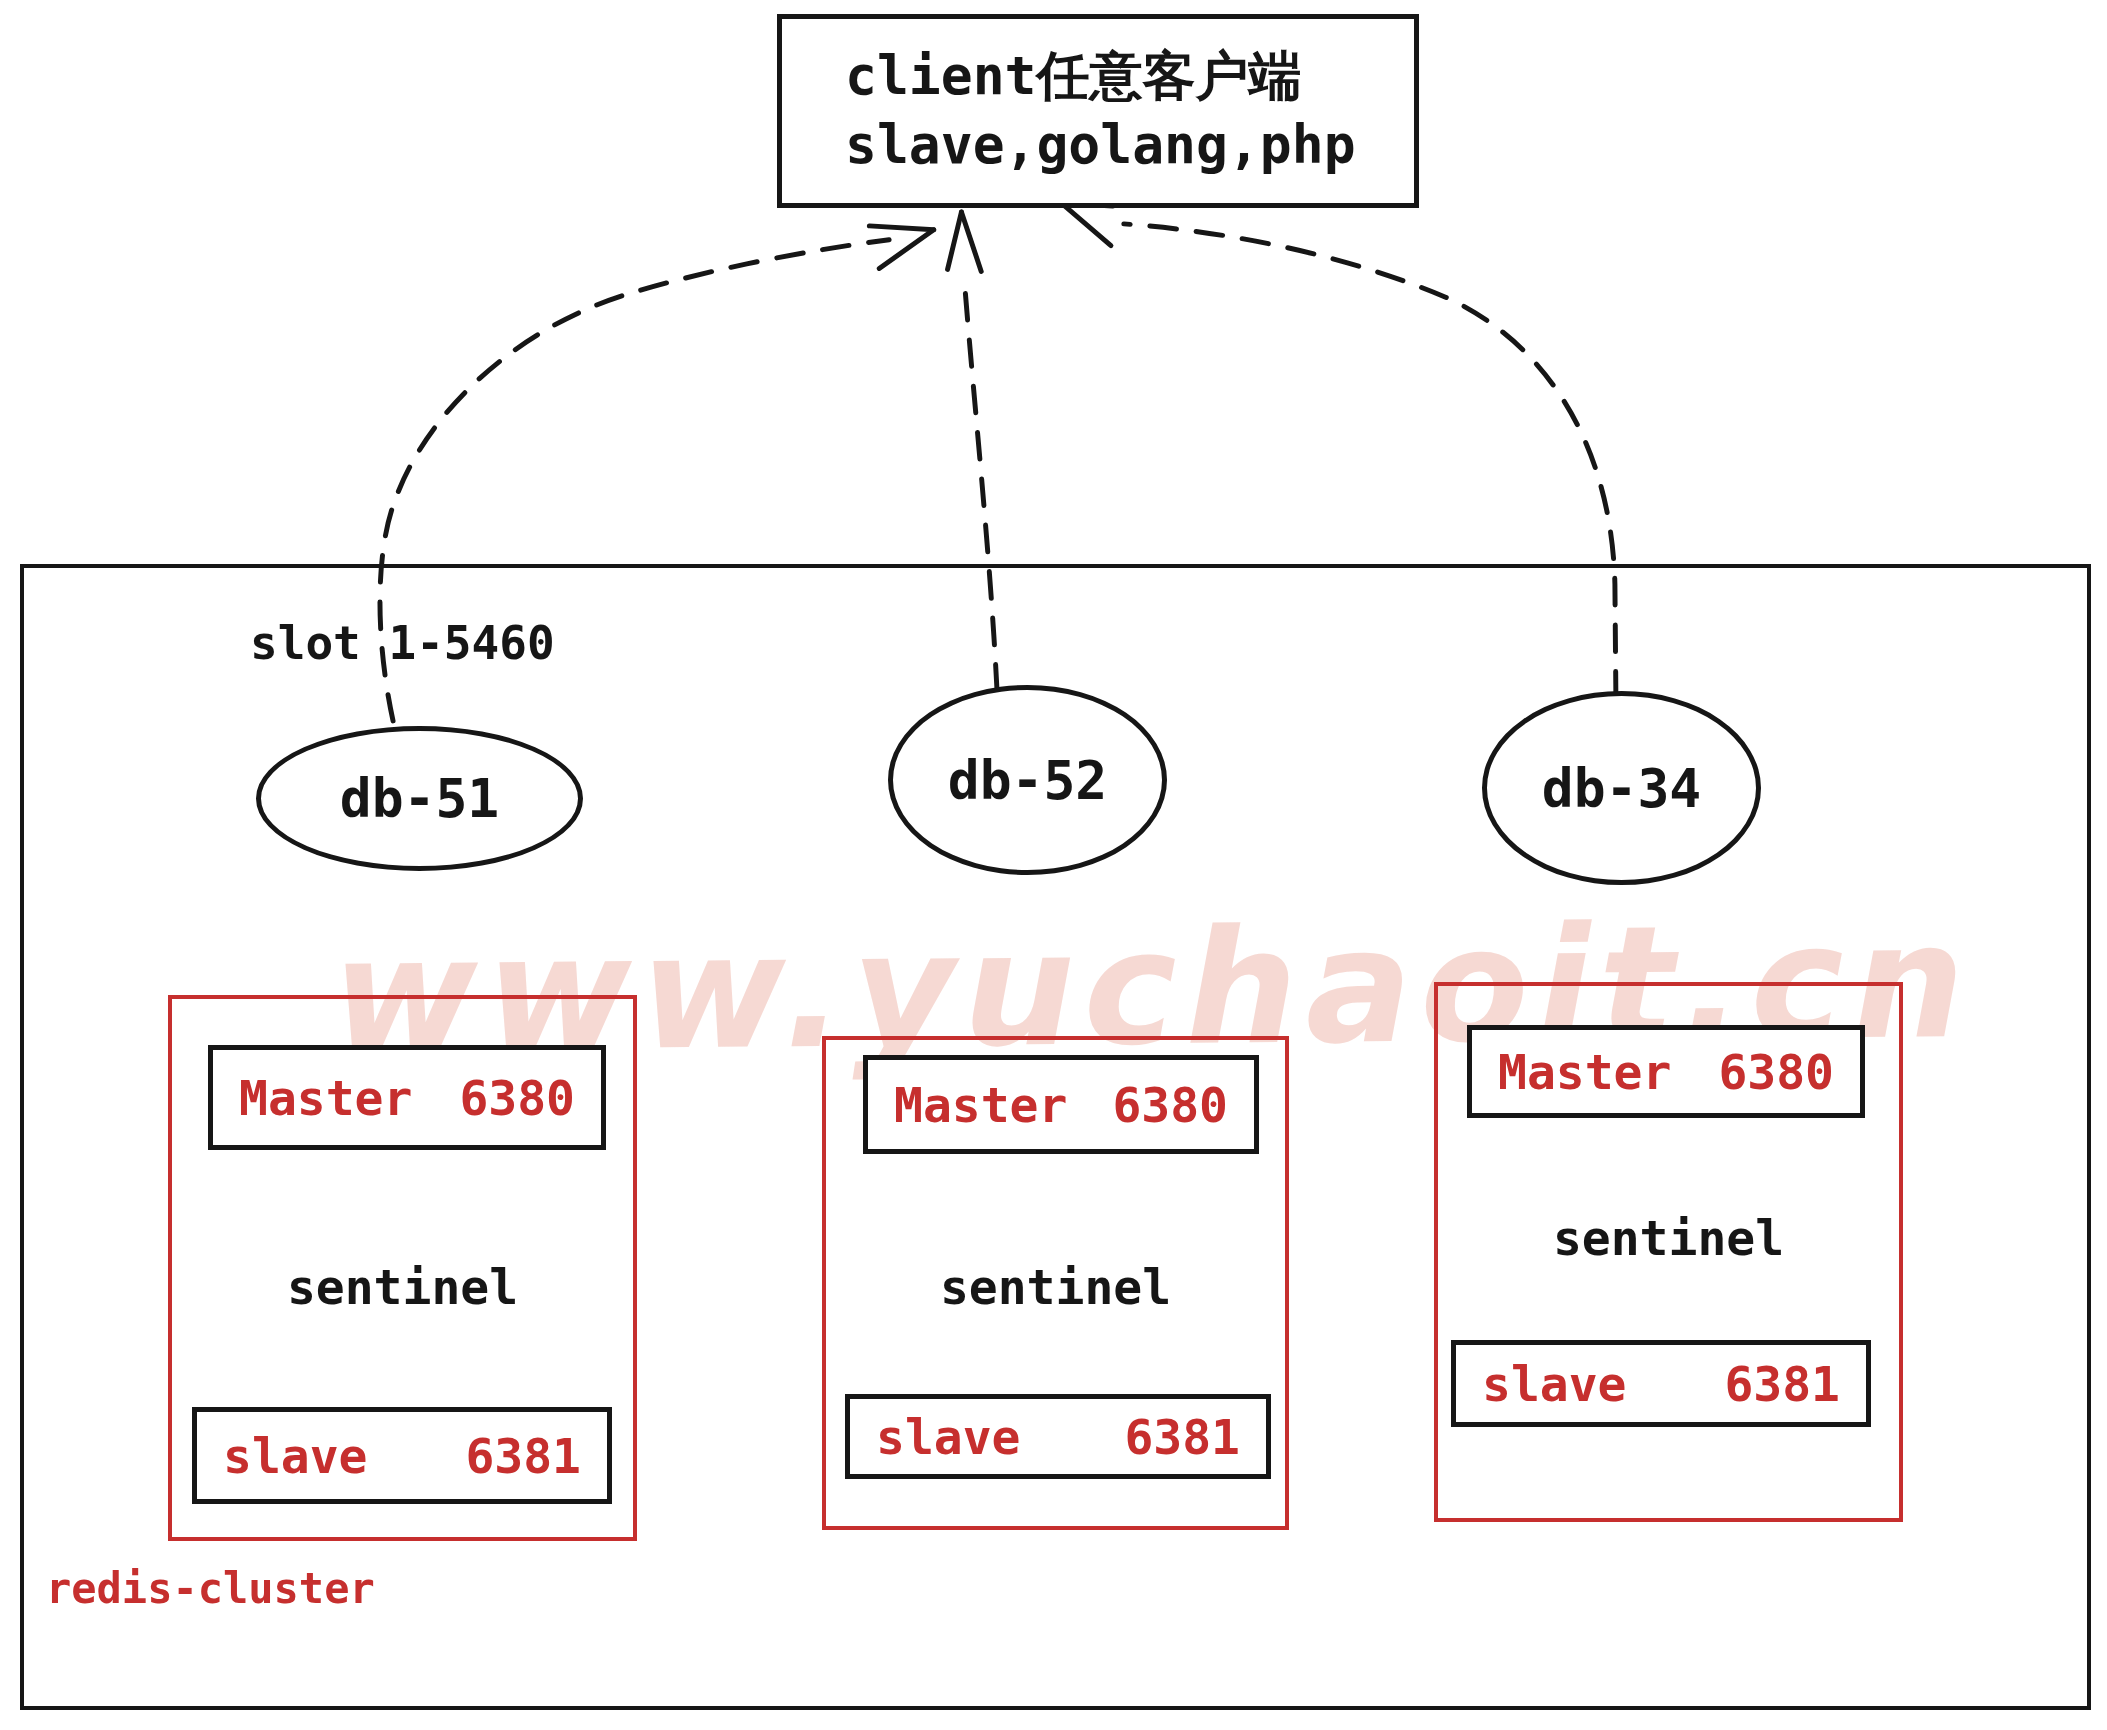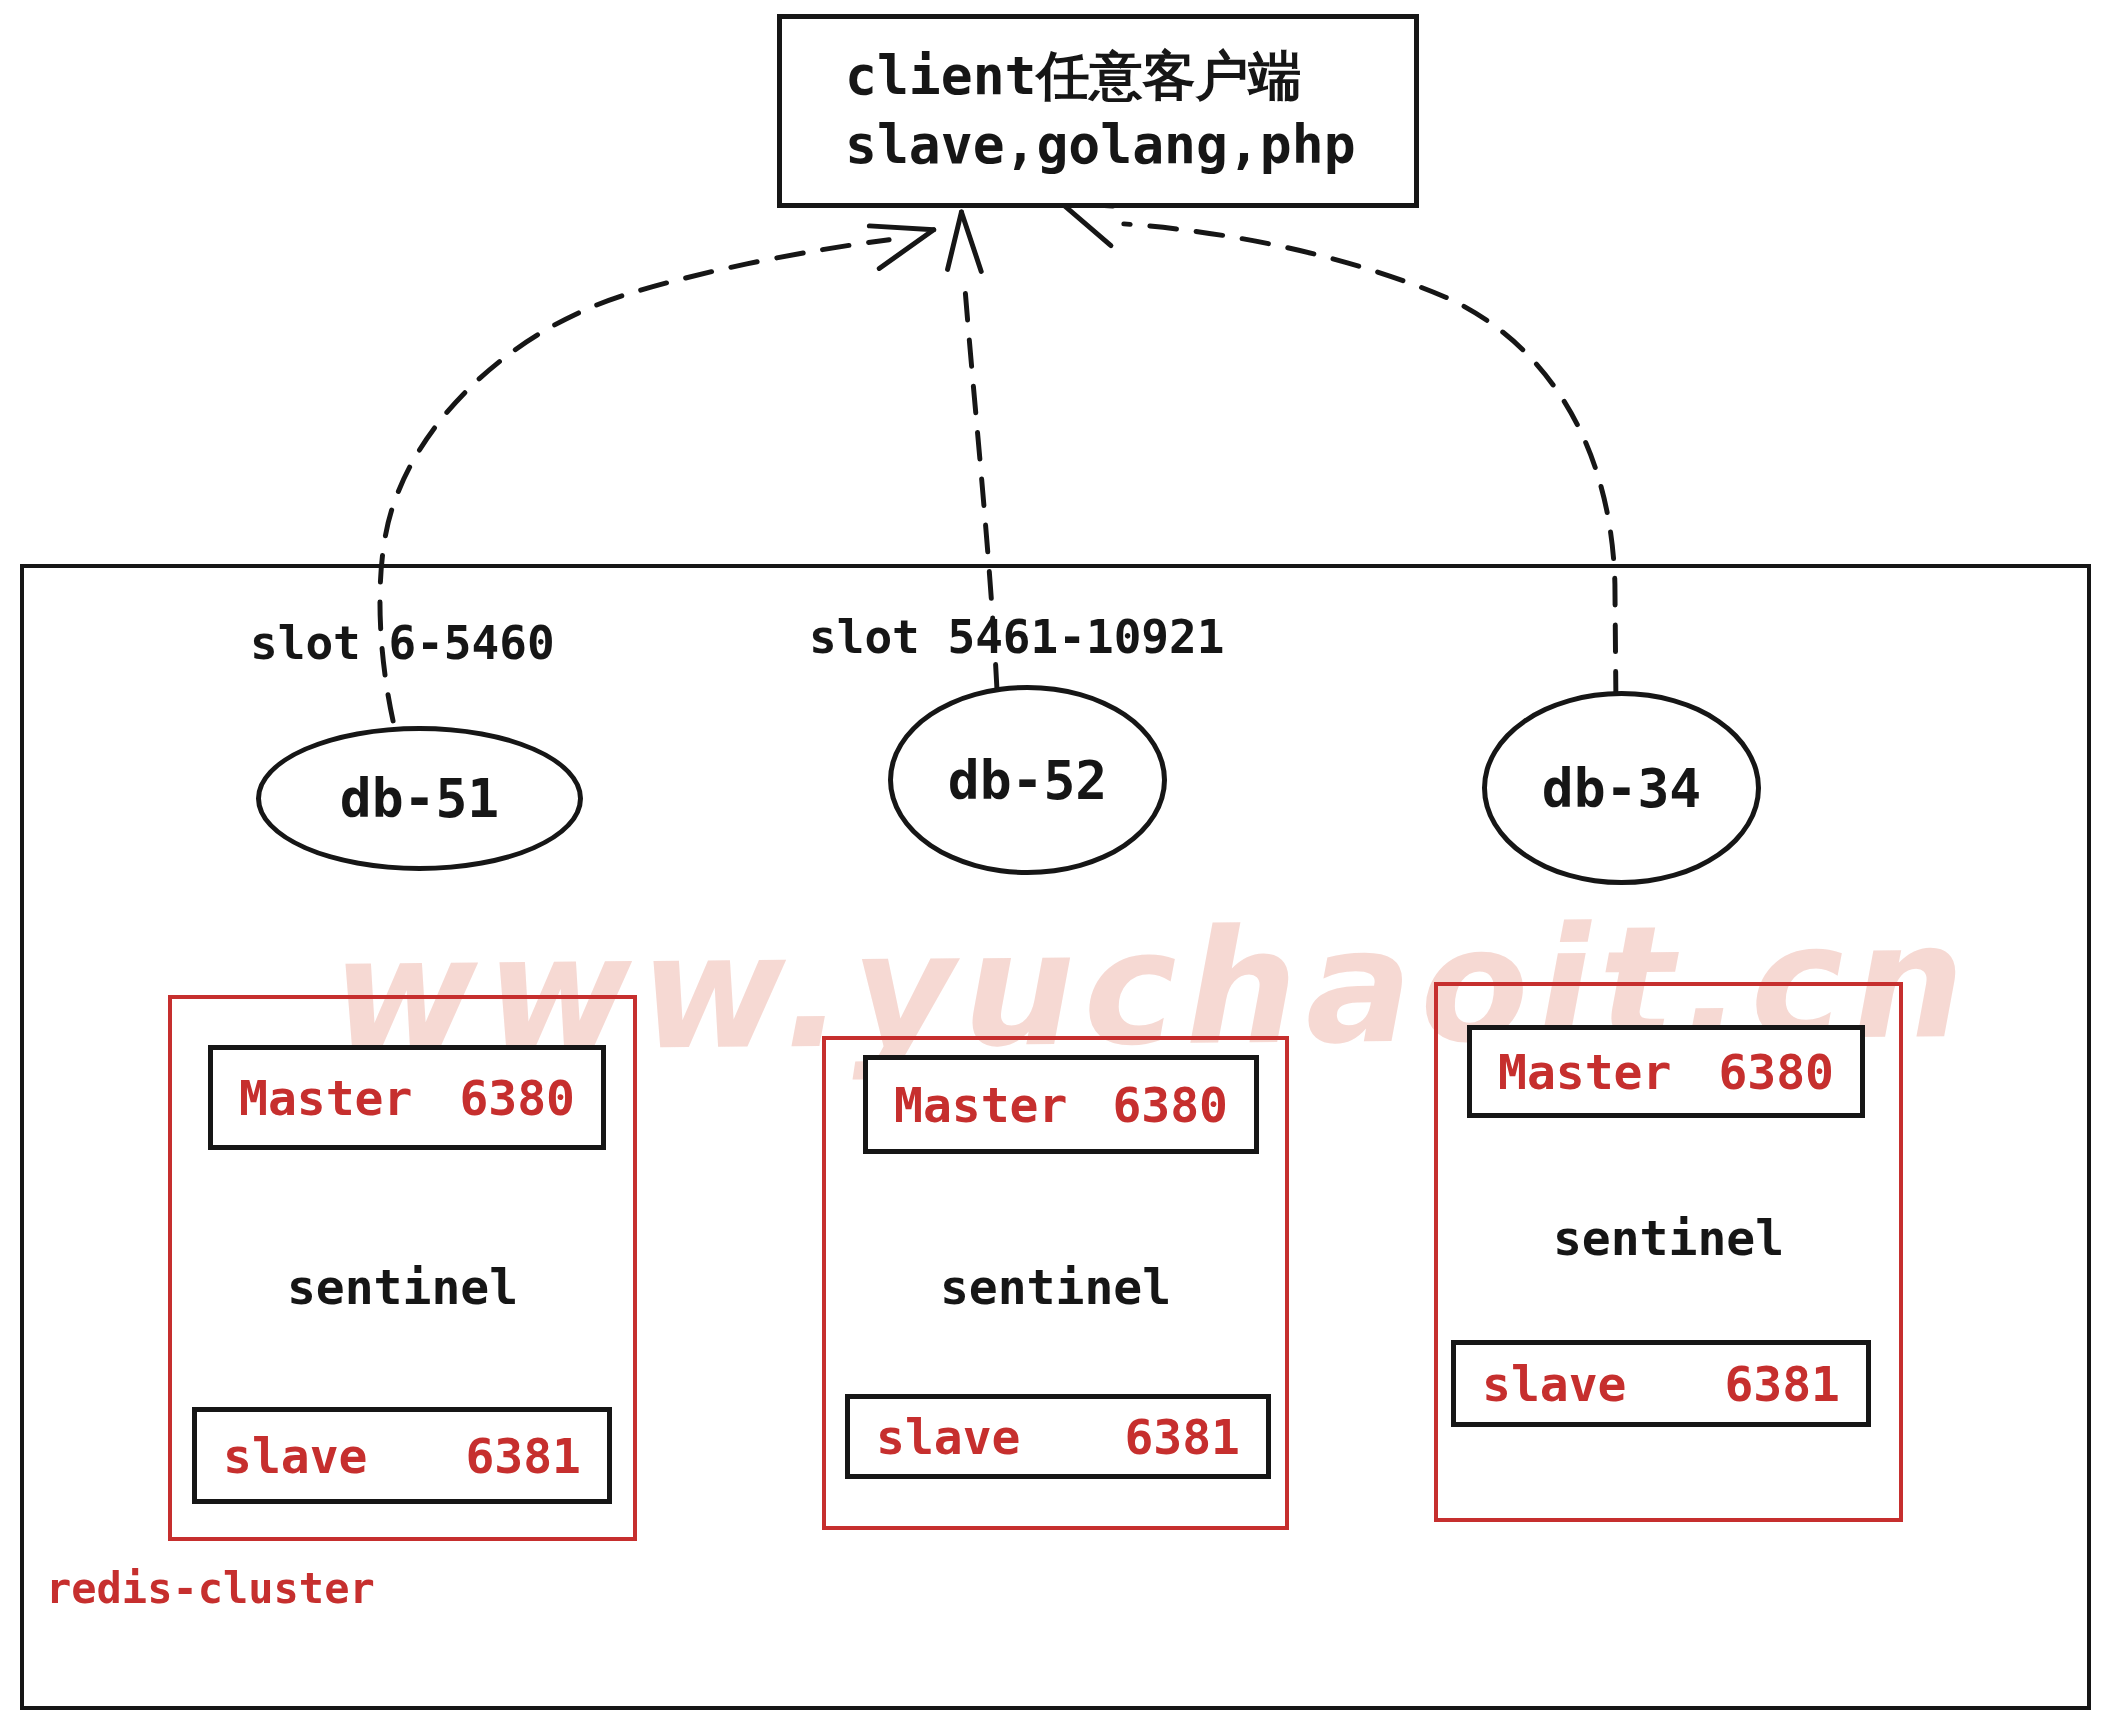--- a/index.html
+++ b/index.html
@@ -109,22 +109,21 @@
   </svg>
 
   <div class="client-box">
     <div>client任意客户端</div>
     <div>slave,golang,php</div>
   </div>
 
   <div class="outer-box"></div>
   <div class="cluster-label">redis-cluster</div>
 
-  <div class="slot-label" id="slot0">slot 6-5460</div>
-  <div class="slot-label" id="slot1">slot 5461-10921</div>
+  <div class="slot-label" id="slot0">slot 1-5460</div>
 
   <div class="ellipse" id="db0">
     <span>db-51</span>
   </div>
   <div class="ellipse" id="db1">
     <span>db-52</span>
   </div>
   <div class="ellipse" id="db2">
     <span>db-34</span>
   </div>

